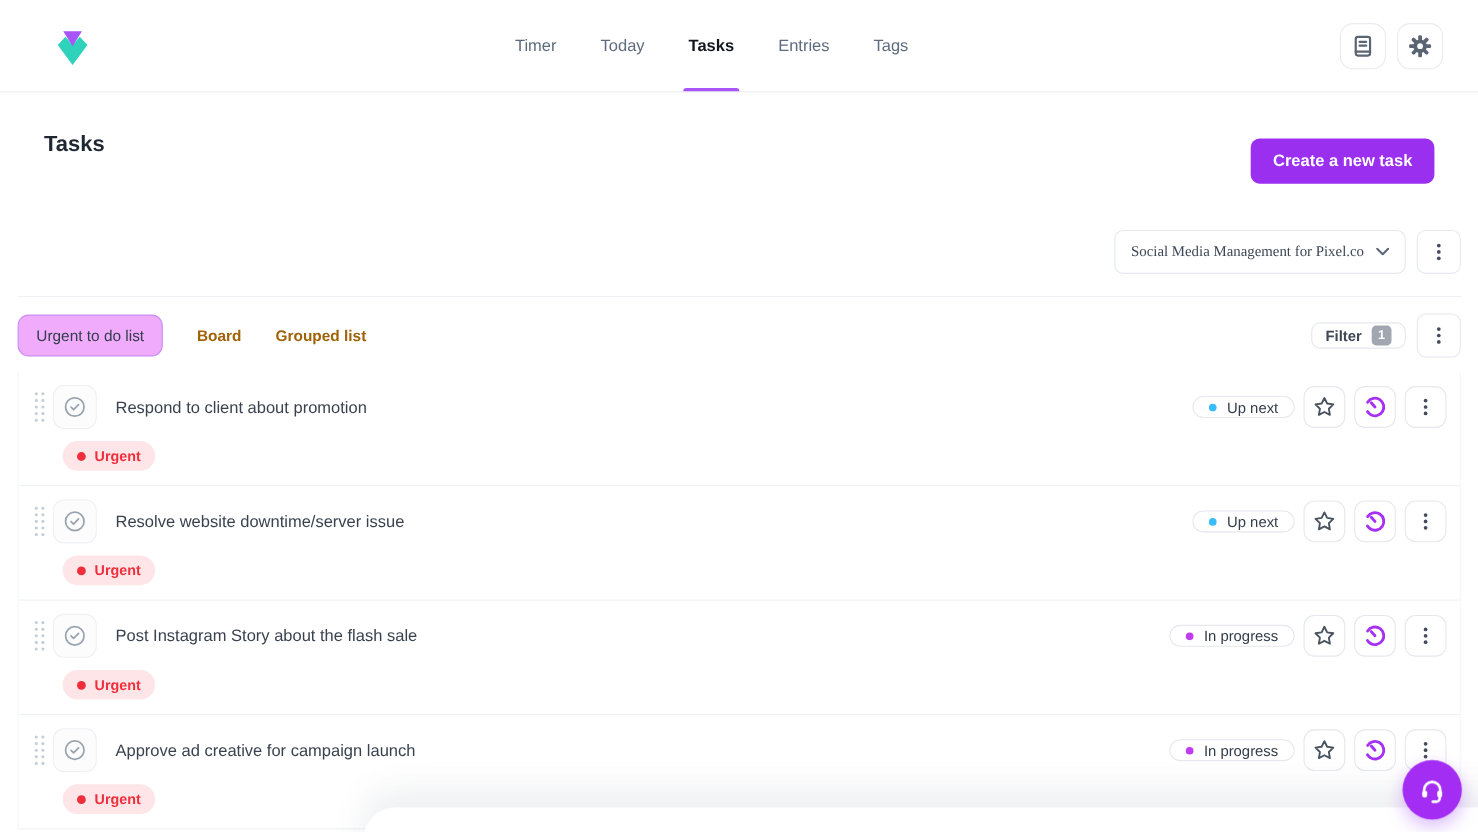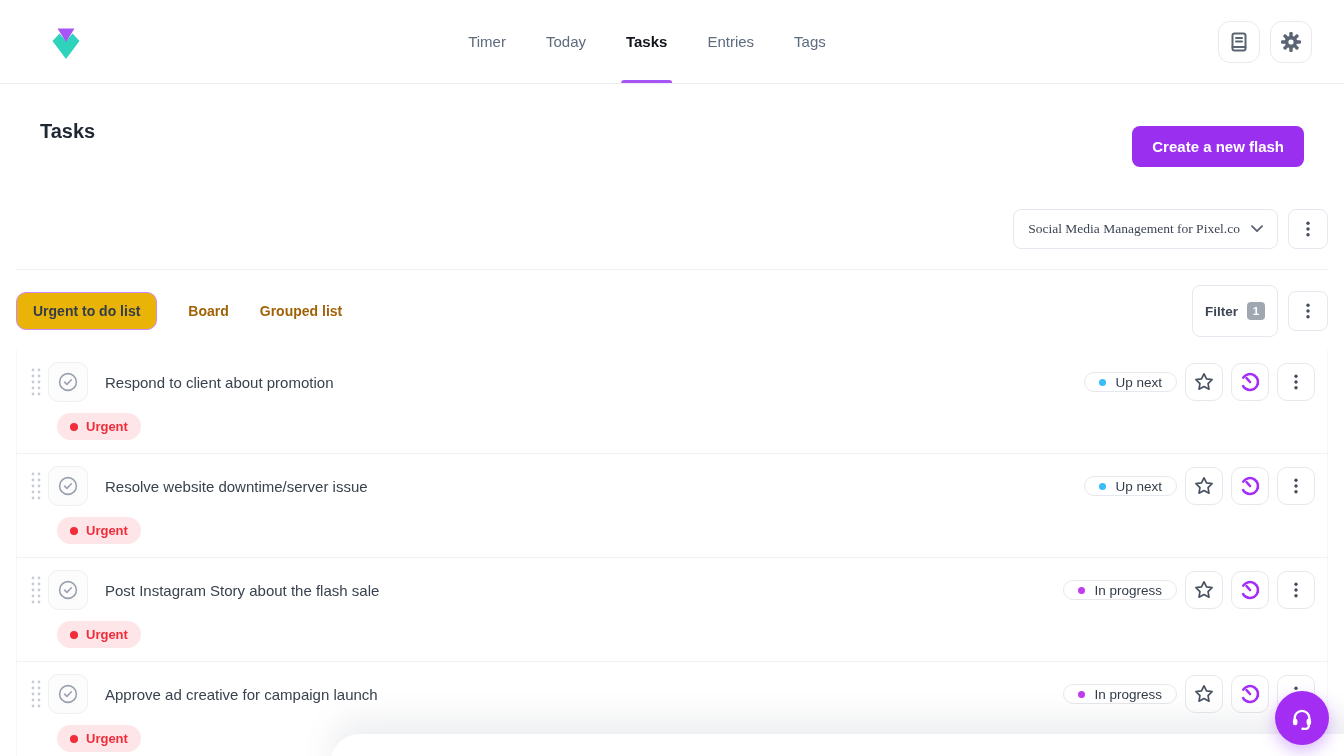--- a/index.html
+++ b/index.html
@@ -35,25 +35,25 @@
     margin-top: 42px; padding-bottom: 20px; border-bottom: 1px solid #f0f1f4; }
   .project-dropdown { height: 40px; display: inline-flex; align-items: center; gap: 11px;
     border: 1px solid #e5e8ee; border-radius: 8px; background: #fff; padding: 0 14px;
     font-size: 13.5px; font-weight: 500; color: #3c4654; cursor: pointer; font-family: Liberation Serif, serif; }
   .sq-icon-btn { width: 40px; height: 40px; border: 1px solid #e5e8ee; border-radius: 8px;
     background: #fff; display: flex; align-items: center; justify-content: center; cursor: pointer; }
 
   .tabs-row { display: flex; justify-content: space-between; align-items: center;
     padding: 15px 0 13px; }
   .view-tabs { display: flex; align-items: center; gap: 31px; }
-  .view-tab-pill { border: 1.5px solid #ca8bf8; background: #eab308; border-radius: 10px;
-    padding: 10px 16px; font-size: 14px; font-weight: 700; color: #333c4a; cursor: pointer; }
+  .view-tab-pill { border: 1.5px solid #ca8bf8; background: #f0abfc; border-radius: 10px;
+    padding: 10px 16px; font-size: 14px; font-weight: 400; color: #333c4a; cursor: pointer; }
   .view-tab { font-size: 14px; font-weight: 700; color: #a16207; cursor: pointer; }
   .tabs-right { display: flex; align-items: center; gap: 10px; }
-  .filter-btn { height: 52px; border: 1px solid #e5e8ee; border-radius: 8px; background: #fff;
+  .filter-btn { height: 24px; border: 1px solid #e5e8ee; border-radius: 8px; background: #fff;
     padding: 0 12px; display: inline-flex; align-items: center; gap: 9px; font-size: 13.5px;
     font-weight: 600; color: #3c4654; cursor: pointer; font-family: inherit; }
   .filter-badge { width: 18px; height: 18px; background: #a0a7b1; border-radius: 4px;
     color: #fff; font-size: 11.5px; font-weight: 700; display: flex; align-items: center;
     justify-content: center; }
 
   
   .task-list { border-left: 1px solid #f6f7f9; border-right: 1px solid #f6f7f9; }
   .task-row { padding: 10px 12px 12px 10px; border-bottom: 1px solid #f0f1f4; }
   .task-main { display: flex; align-items: center; min-height: 44px; }
@@ -173,21 +173,21 @@
     </button>
   </div>
 </header>
 
 <main class="content">
 
   <div class="page-head">
     <div>
       <h1 class="page-title">Tasks</h1>
     </div>
-    <button class="create-btn">Create a new flash</button>
+    <button class="create-btn">Create a new task</button>
   </div>
 
   <div class="selector-row">
     <button class="project-dropdown">
       <span>Social Media Management for Pixel.co</span>
       <svg width="12" height="8" viewBox="0 0 12 8">
           <use href="#i-chevron-down"></use>
         </svg>
     </button>
     <button class="sq-icon-btn">

